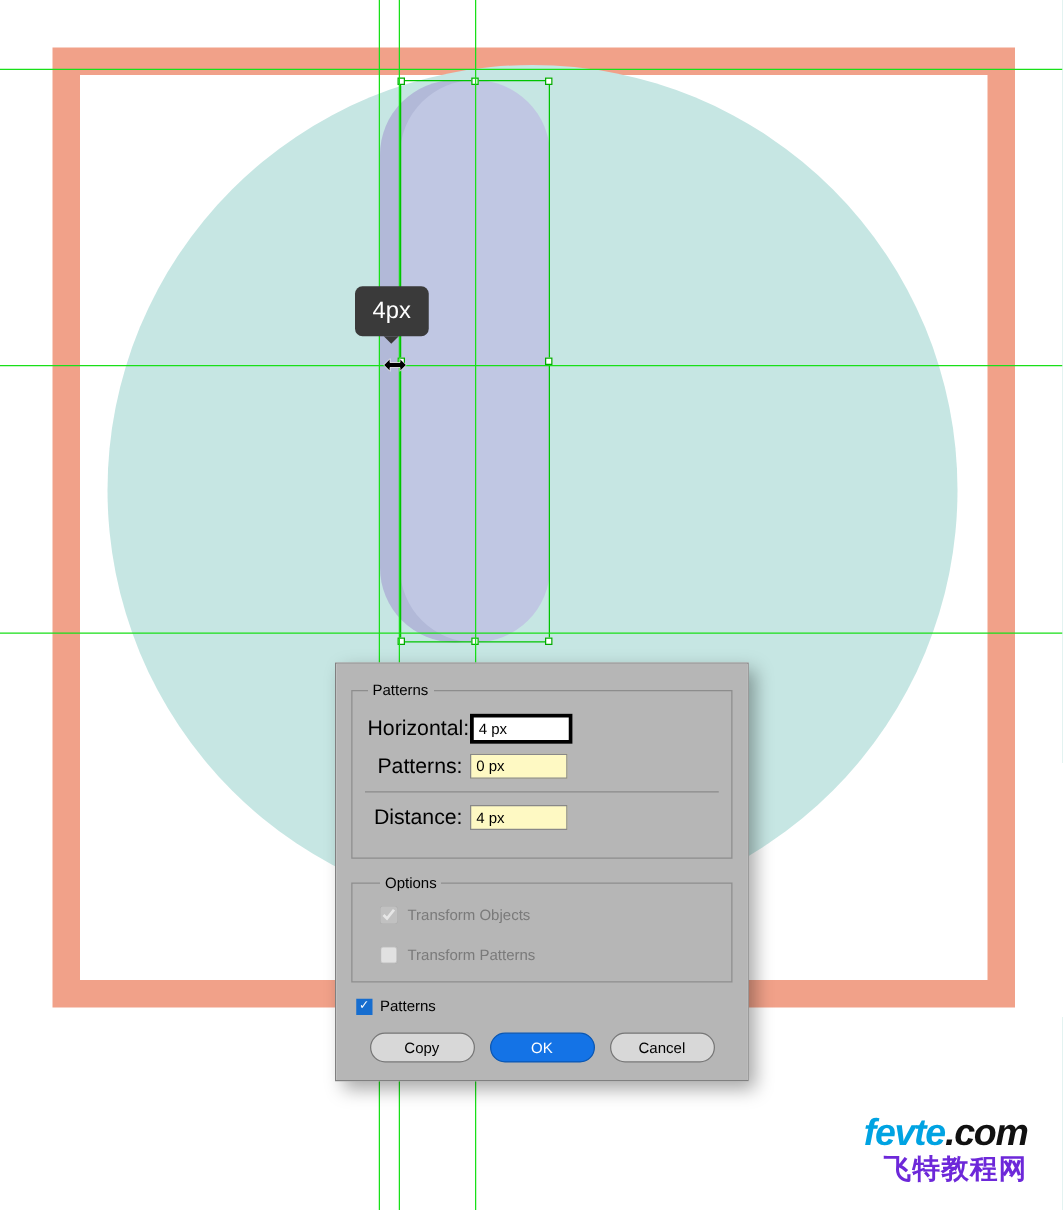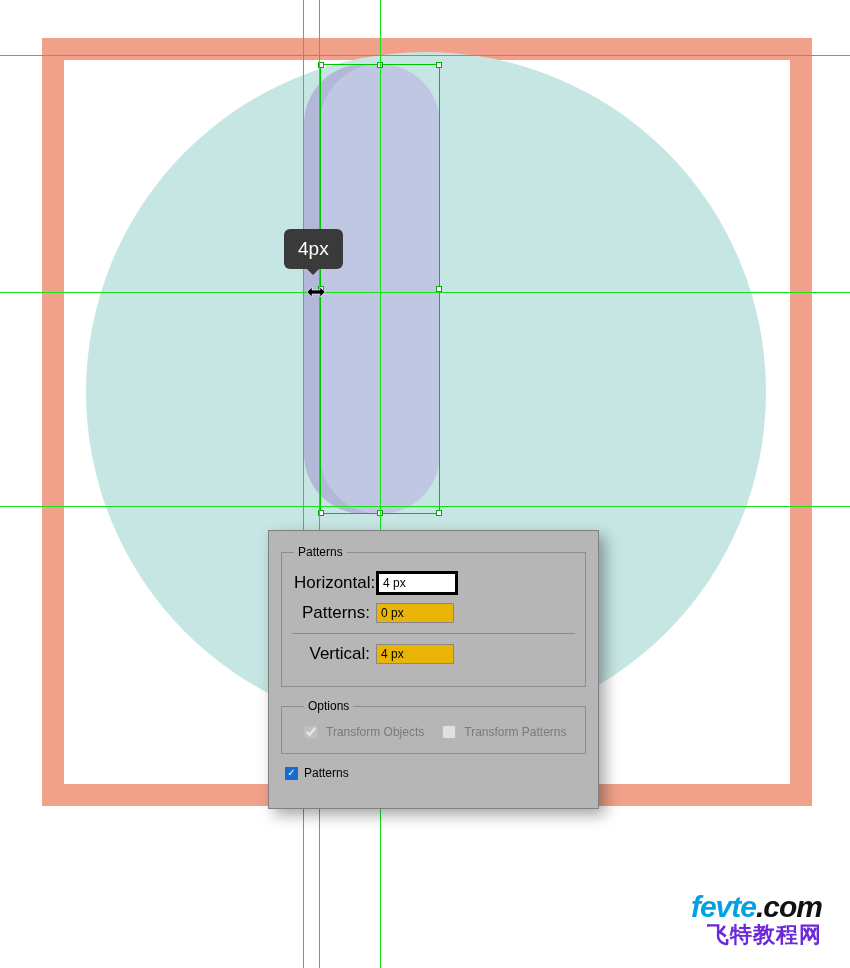--- a/index.html
+++ b/index.html
@@ -37,36 +37,36 @@
 
   
   .dialog { position: absolute; left: 268px; top: 530px; width: 331px; background: #fff; border: 1px solid #808080; box-shadow: 6px 6px 14px rgba(0,0,0,0.35); }
   .dlg-titlebar { height: 28px; line-height: 28px; padding-left: 10px; font-size: 12.5px; color:#000; background:#fff; border-bottom:1px solid #ddd;}
   .dlg-body { background: #b6b6b6; padding: 14px 12px 14px 12px; }
 
   fieldset.position, fieldset.options { border: 1px solid #8d8d8d; padding: 12px 12px 14px 12px; margin-bottom: 12px; font-size: 12px; color:#000; }
   fieldset legend { padding: 0 4px; font-size: 12px; color:#000;}
   .frow { display: flex; align-items: center; margin-bottom: 8px; }
   .frow .flabel { width: 82px; text-align: right; padding-right: 6px; font-size: 17px; }
-  .frow input[type=text] { width: 78px; height: 20px; font-size: 12px; padding: 0 4px; border:1px solid #888; background:#eab308;}
+  .frow input[type=text] { width: 78px; height: 20px; font-size: 12px; padding: 0 4px; border:1px solid #888; background:#fef9c3;}
   .frow.highlight input[type=text]{ border:3px solid #000; background:#fff; height:24px; width:82px;}
 
   .sep { border-top:1px solid #8a8a8a; margin: 10px -2px 10px -2px; }
   .angle-widget { display:inline-flex; align-items:center; gap:6px;}
   .angle-circle { width:24px; height:24px; border-radius:50%; border:2px solid #333; position:relative; }
   .angle-circle::after{content:""; position:absolute; left:11px; top:-2px; width:2px; height:13px; background:transparent;}
   .angle-line{position:absolute; left:2px; top:10px; width:20px; height:2px; background:#333;}
 
   fieldset.options { color:#6a6a6a;padding-left:22px; }
   .disabled { color:#7a7a7a; }
   .chk-row { display:flex; align-items:center; gap:6px; font-size:12px; }
   .chk-row input { width:14px; height:14px; }
   fieldset.options .chk-row { gap:8px;}
   fieldset.options .chk-row + .chk-row { margin-left: 0;}
-  fieldset.options .pair { display:flex; gap:18px; flex-wrap:wrap;}
+  fieldset.options .pair { display:flex; gap:18px; flex-wrap:wrap;flex-direction:column;}
 
   .preview-row { display:flex; align-items:center; gap:6px; font-size:12px; color:#000; margin: 2px 0 14px 4px; }
   .preview-row .pv-check { width:13px; height:13px; background:#166dcf; display:inline-flex; align-items:center; justify-content:center; color:#fff; font-size:10px; line-height:1; }
 
   .btn-row { display:flex; gap:12px; justify-content:center; }
   .btn { min-width:84px; height:24px; border-radius:12px; font-size:12px; display:flex; align-items:center; justify-content:center; cursor:pointer; user-select:none;}
   .btn-default { background:#d8d8d8; border:1px solid #777; color:#000;}
   .btn-primary { background:#1473e6; border:1px solid #0a57b3; color:#fff; }
 
   
@@ -124,21 +124,21 @@
         </div>
 
         <div class="frow">
           <div class="flabel">Patterns:</div>
           <input type="text" value="0 px" style="">
         </div>
 
         <div class="sep"></div>
 
         <div class="frow">
-          <div class="flabel">Vertical:</div>
+          <div class="flabel">Distance:</div>
           <input type="text" value="4 px" style="">
         </div>
 
       </fieldset>
 
       <fieldset class="options">
         <legend>Options</legend>
         <div class="pair">
           <label class="chk-row disabled">
             <input type="checkbox" checked="" disabled="" style="">
@@ -149,20 +149,31 @@
             <span>Transform Patterns</span>
           </label>
         </div>
       </fieldset>
 
       <div class="preview-row">
         <span class="pv-check">✓</span>
         <span>Patterns</span>
       </div>
 
+      <div class="btn-row">
+        <div class="btn btn-default">
+            <span>Copy</span>
+          </div>
+        <div class="btn btn-primary">
+            <span>OK</span>
+          </div>
+        <div class="btn btn-default">
+            <span>Cancel</span>
+          </div>
+      </div>
 
     </div>
   </div>
 
   <div class="watermark">
     <div class="wm-top">
       <span>fevte</span><span class="blk">.com</span>
     </div>
     <div class="wm-bot">飞特教程网</div>
   </div>

